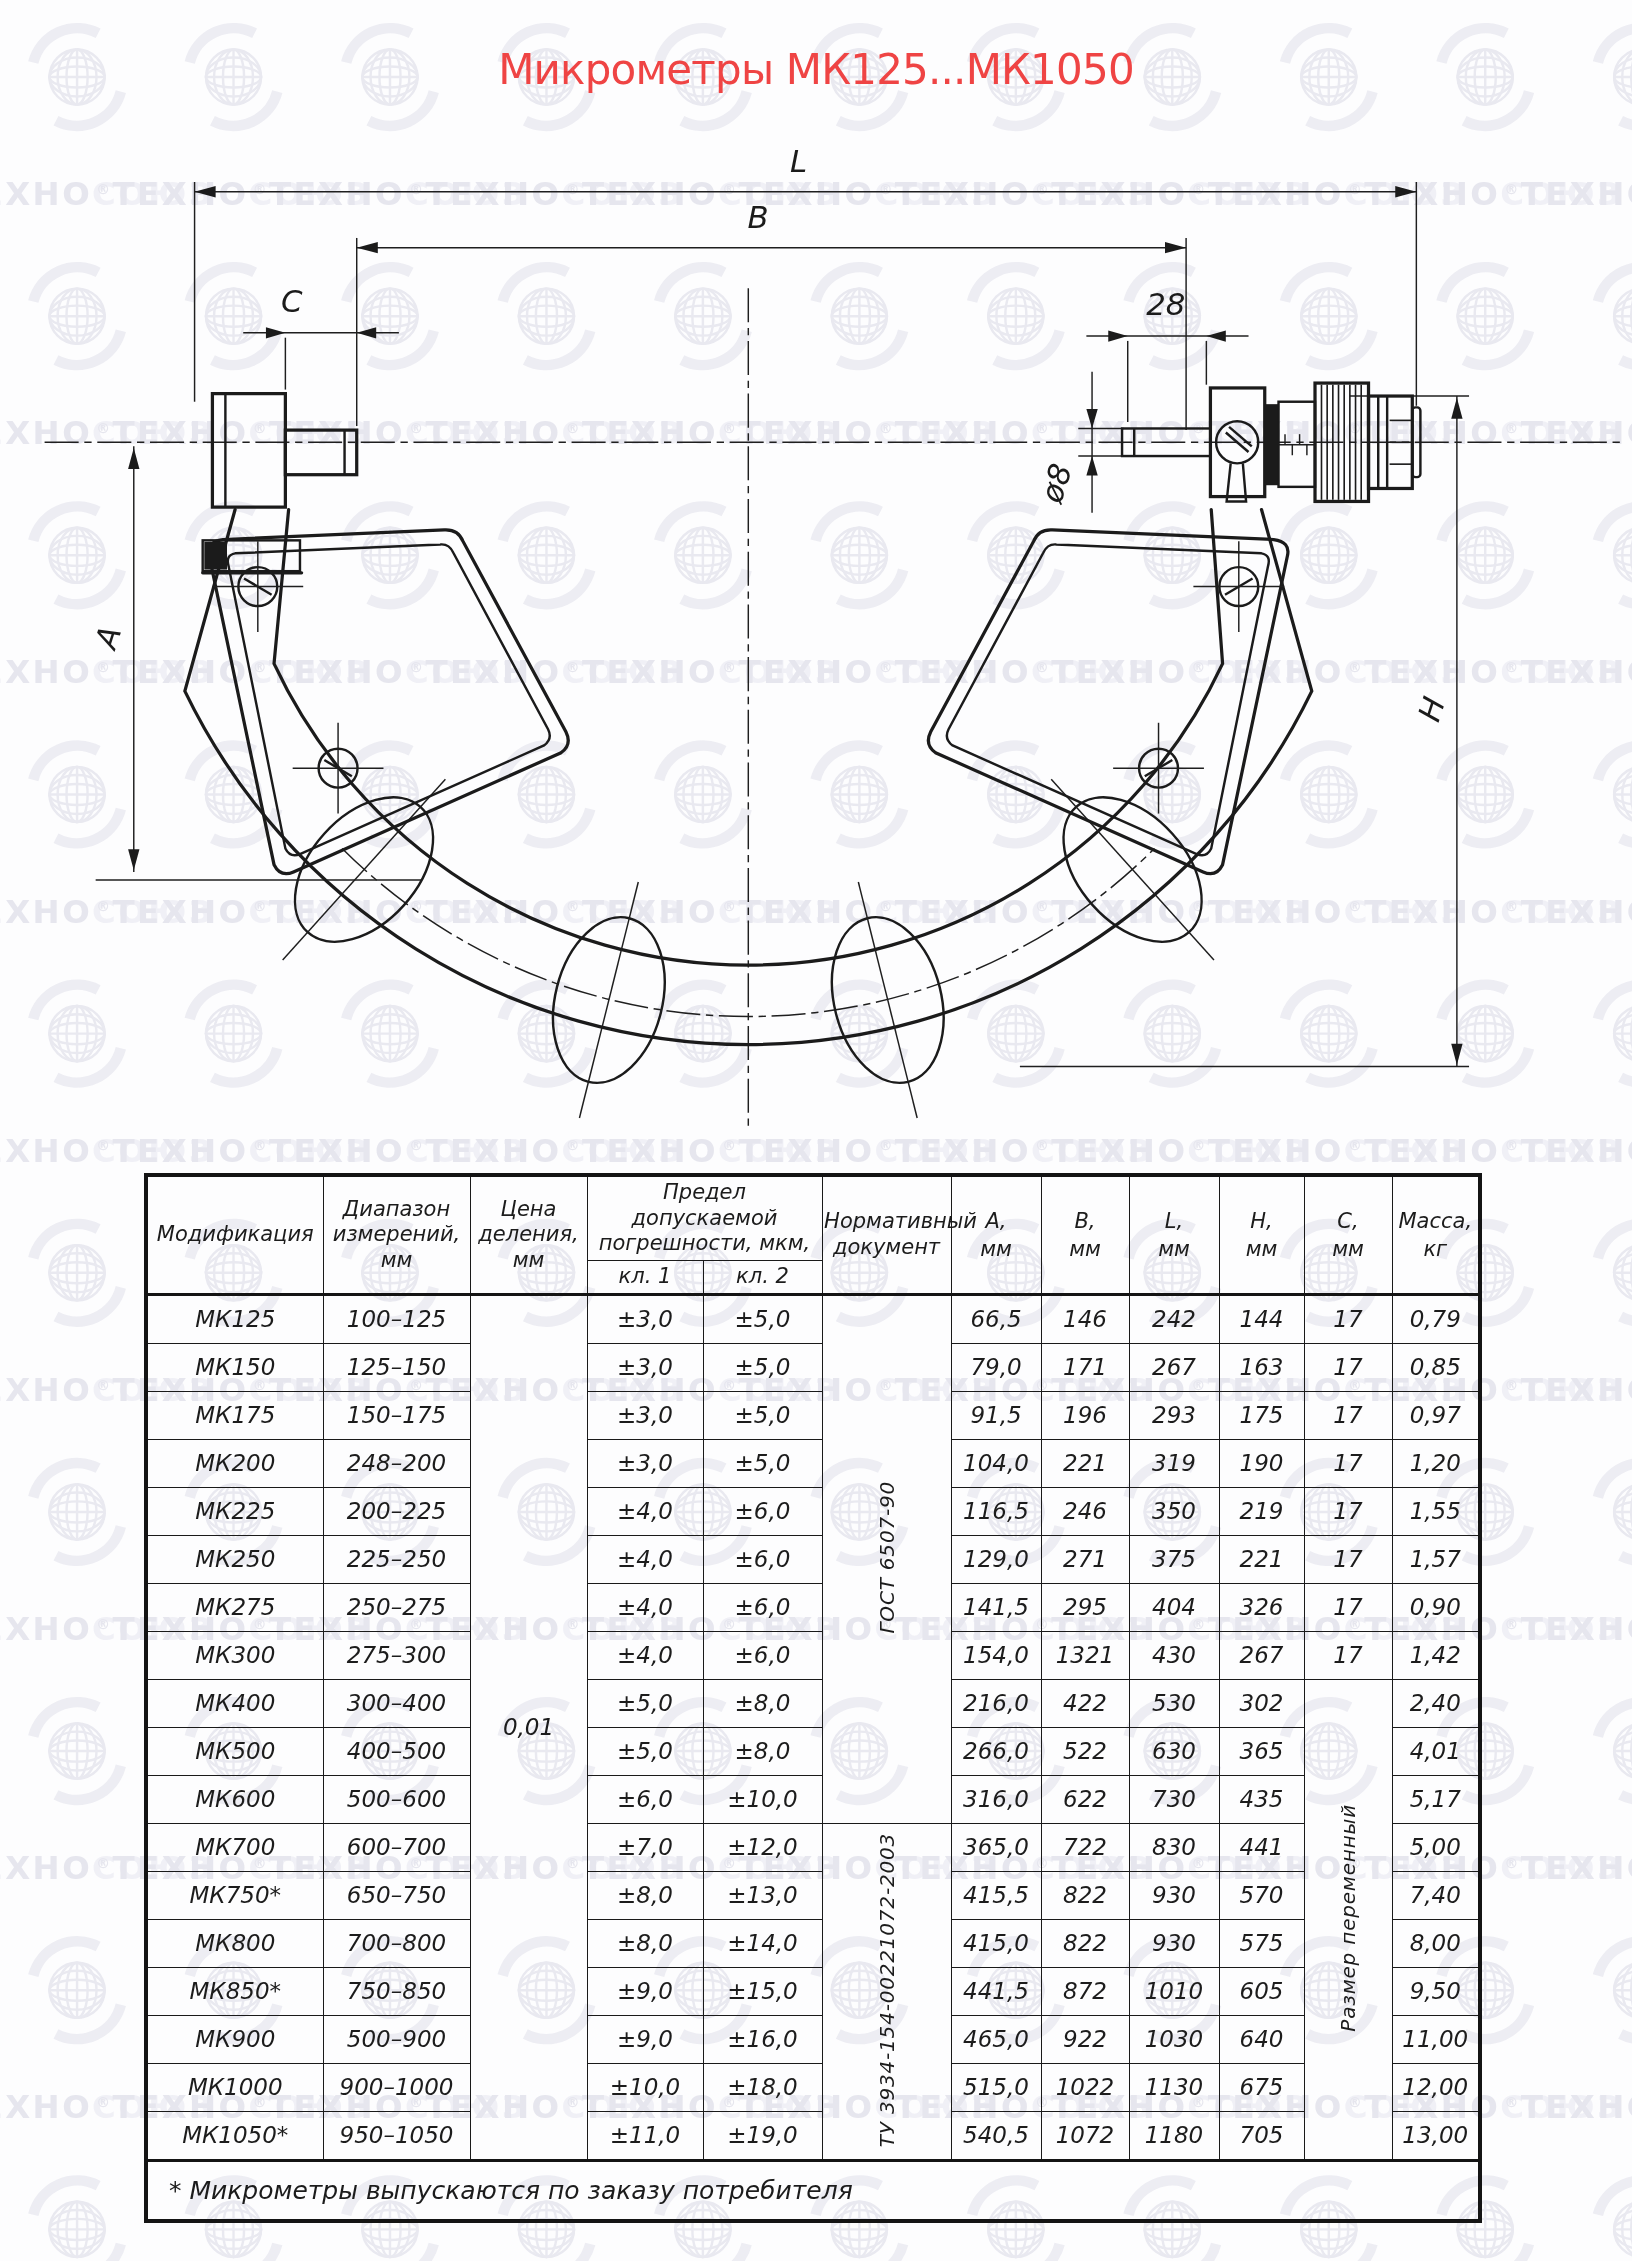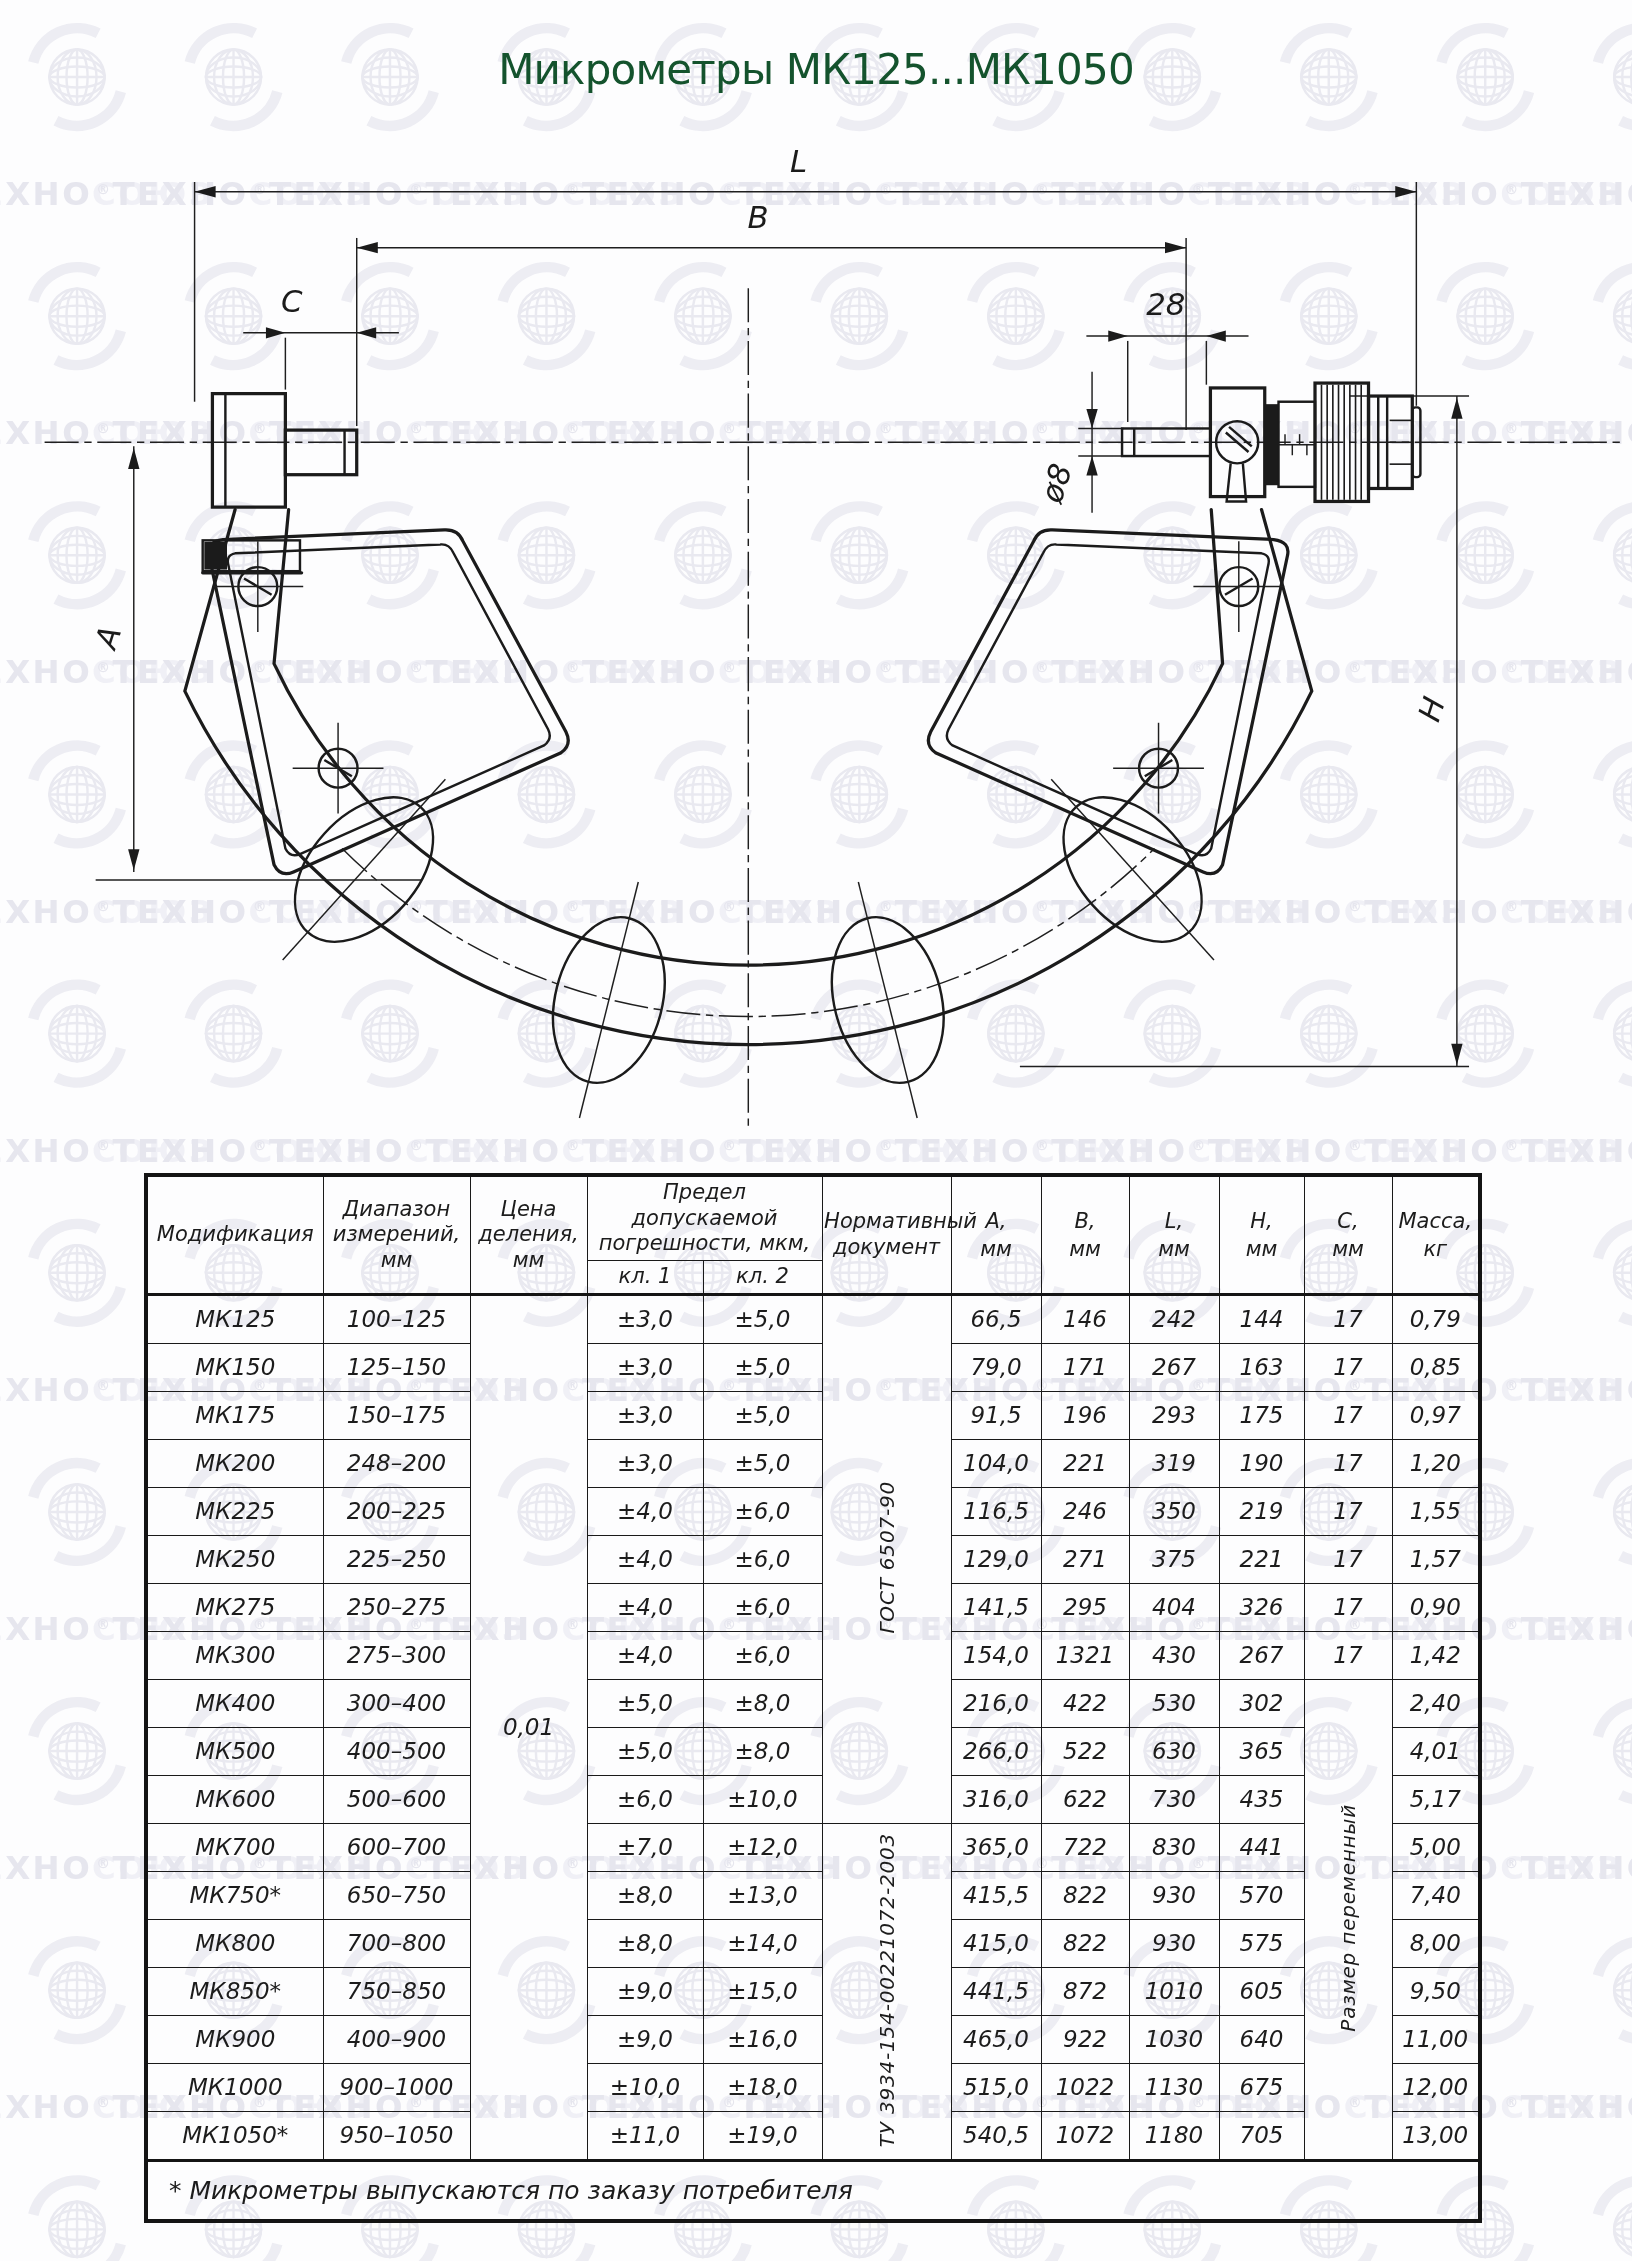--- a/index.html
+++ b/index.html
@@ -4,21 +4,21 @@
 <style>
   html,body{margin:0;padding:0;background:#ffffff;}
   .page{position:relative;width:1632px;height:2261px;background:#fdfdfe;overflow:hidden;
         font-family:"DejaVu Sans",sans-serif;color:#1b1b1b;}
   .watermark{position:absolute;left:0;top:0;width:1632px;height:2261px;}
   .wm-text{font-family:"DejaVu Sans",sans-serif;font-size:40px;font-weight:bold;letter-spacing:3px;}
   .wm-dark{fill:#e6e6ee;}
   .wm-light{fill:#f0f0f6;}
   .wm-reg{font-size:17px;fill:#e6e6ee;}
   .page-title{position:absolute;top:45px;left:0;width:100%;text-align:center;
-        font-size:42px;font-weight:500;letter-spacing:-0.8px;color:#14532d;}
+        font-size:42px;font-weight:500;letter-spacing:-0.8px;color:#ef4444;}
   .drawing{position:absolute;top:122px;left:0;width:1632px;height:1054px;}
   .ln{stroke:#1b1b1b;fill:none;stroke-width:4;stroke-linecap:round;}
   .ln3{stroke:#1b1b1b;fill:none;stroke-width:3;}
   .thin{stroke:#1f1f1f;fill:none;stroke-width:1.8;}
   .cl{stroke:#1f1f1f;fill:none;stroke-width:1.8;stroke-dasharray:42 7 9 7;}
   .arrow{fill:#1b1b1b;stroke:none;}
   .dim-label{font-family:"DejaVu Sans",sans-serif;font-style:italic;font-size:38px;fill:#1b1b1b;}
   .knurl{stroke:#1b1b1b;stroke-width:2;}
   table.spec{position:absolute;top:1173px;left:144px;width:1333px;border-collapse:collapse;
         table-layout:fixed;border:4px solid #141414;background:transparent;}
@@ -578,21 +578,21 @@
           <td>±9,0</td>
           <td>±15,0</td>
           <td>441,5</td>
           <td>872</td>
           <td>1010</td>
           <td>605</td>
           <td>9,50</td>
         </tr>
         <tr>
           <td>МК900</td>
-          <td>400–900</td>
+          <td>500–900</td>
           <td>±9,0</td>
           <td>±16,0</td>
           <td>465,0</td>
           <td>922</td>
           <td>1030</td>
           <td>640</td>
           <td>11,00</td>
         </tr>
         <tr>
           <td>МК1000</td>

